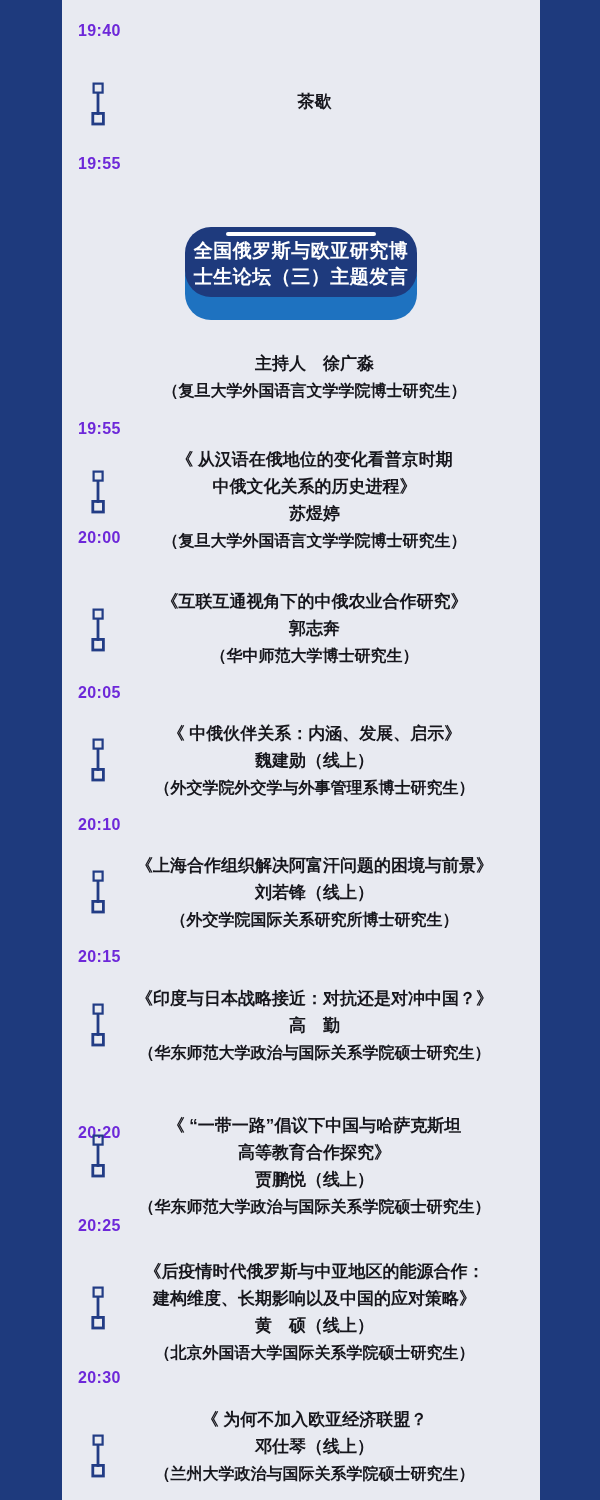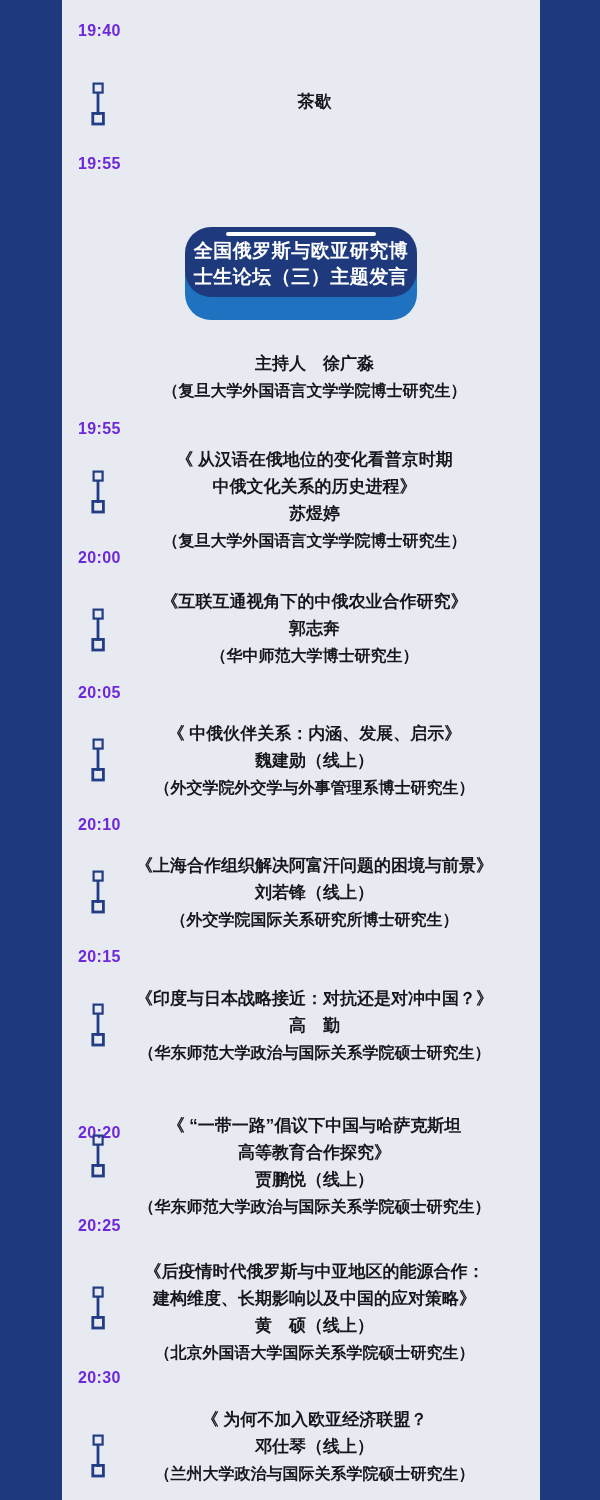--- a/index.html
+++ b/index.html
@@ -80,21 +80,21 @@
     <line x1="8" y1="10" x2="8" y2="33" stroke="#223c85" stroke-width="2.8"></line>
     <rect x="2.8" y="31.4" width="10.6" height="10.6" fill="none" stroke="#223c85" stroke-width="2.8"></rect>
   </svg>
   <div class="centered" style="top:446px">
     <div class="line">《 从汉语在俄地位的变化看普京时期</div>
     <div class="line">中俄文化关系的历史进程》</div>
     <div class="line">苏煜婷</div>
     <div class="line affil">（复旦大学外国语言文学学院博士研究生）</div>
   </div>
 
-  <div class="time" style="top:549px">20:00</div>
+  <div class="time" style="top:529px">20:00</div>
   <svg class="tl-icon" style="top:608px" viewBox="0 0 16 44">
     <rect x="3.6" y="1.6" width="9" height="9" fill="none" stroke="#223c85" stroke-width="2.2"></rect>
     <line x1="8" y1="10" x2="8" y2="33" stroke="#223c85" stroke-width="2.8"></line>
     <rect x="2.8" y="31.4" width="10.6" height="10.6" fill="none" stroke="#223c85" stroke-width="2.8"></rect>
   </svg>
   <div class="centered" style="top:588px">
     <div class="line">《互联互通视角下的中俄农业合作研究》</div>
     <div class="line">郭志奔</div>
     <div class="line affil">（华中师范大学博士研究生）</div>
   </div>

